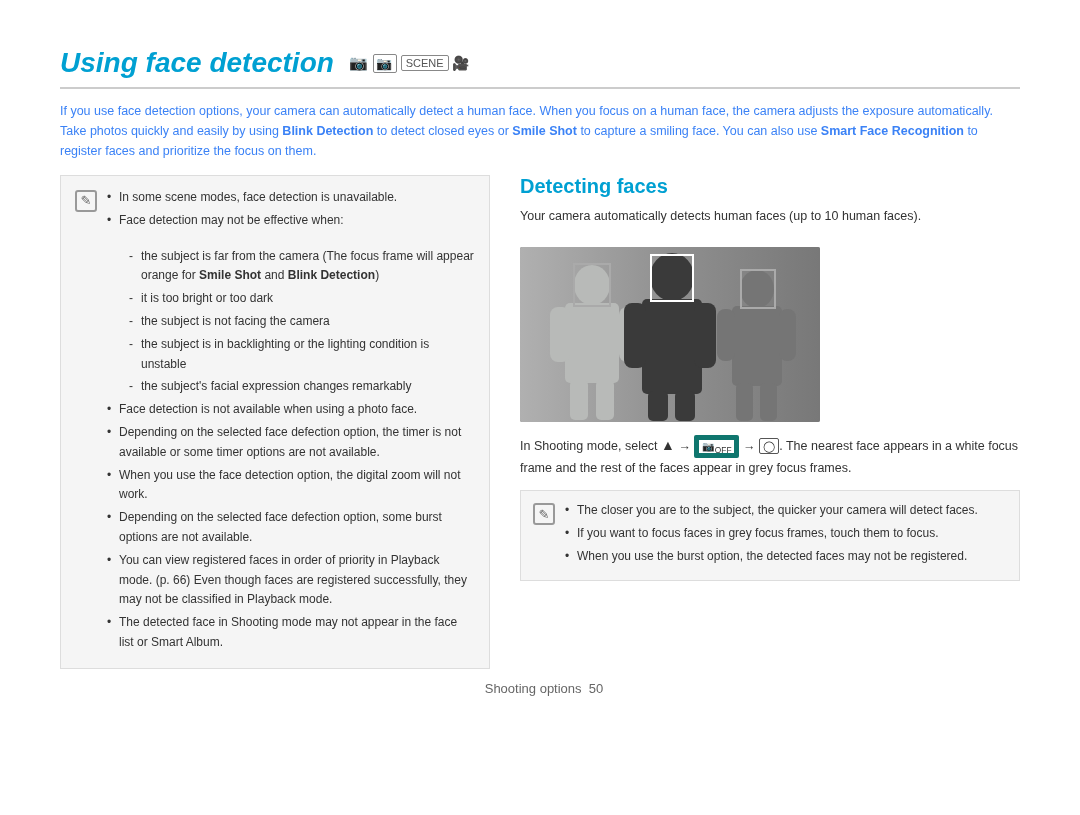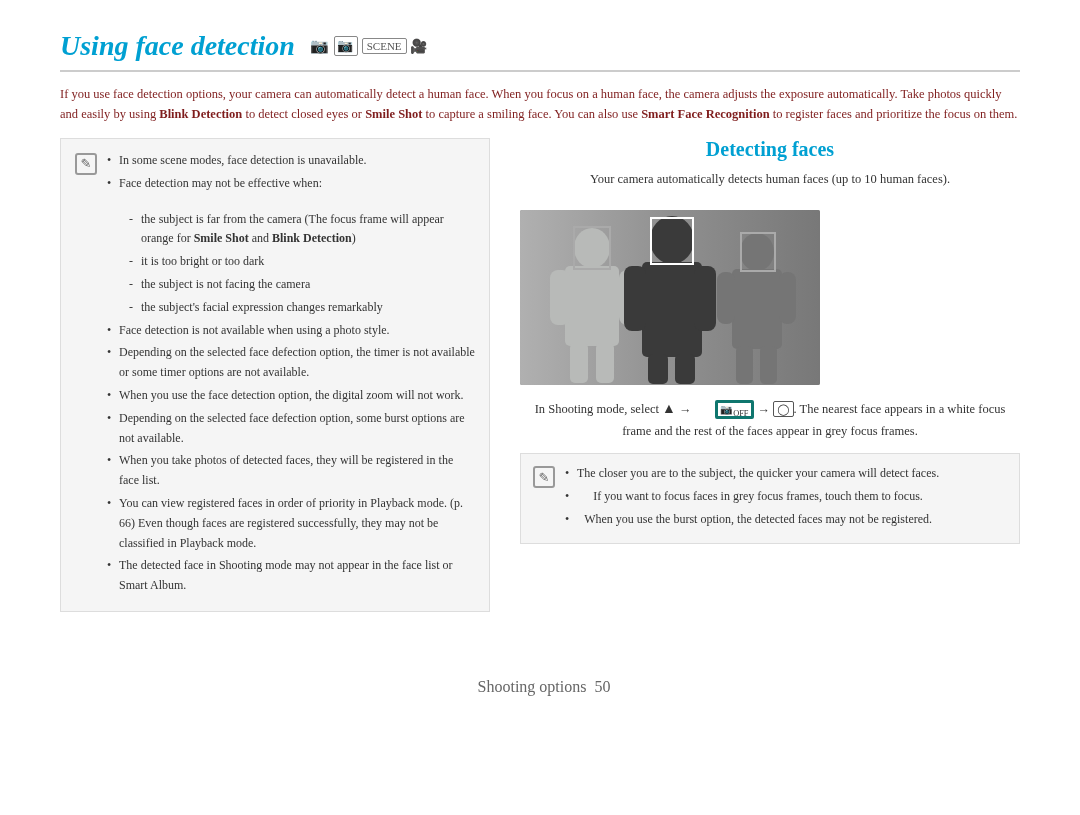--- a/index.html
+++ b/index.html
@@ -8,23 +8,22 @@
       height: 815px;
       background: #ffffff;
       font-family: Arial, sans-serif;
       font-size: 13px;
       color: #333;
       overflow: hidden;
     }
     .page {
       width: 1080px;
       height: 716px;
-      padding: 30px 60px 20px 60px;
-      position: relative;
-      font-family: Liberation Serif, serif;
+      padding: 47px 60px 20px 60px;
+      position: relative;
     }
     .header-title {
       display: flex;
       align-items: center;
       gap: 8px;
       border-bottom: 2px solid #ccc;
       padding-bottom: 8px;
       margin-bottom: 12px;
     }
     .header-title h1 {
@@ -35,37 +34,36 @@
     }
     .header-icons {
       display: flex;
       align-items: center;
       gap: 4px;
       margin-left: 8px;
     }
     .intro-text {
       font-size: 12.5px;
       line-height: 1.6;
-      color: #7f1d1d;
+      color: #3b82f6;
       margin-bottom: 14px;
     }
     .intro-text b {
       font-weight: bold;
     }
     .two-column {
       display: flex;
       gap: 30px;
       width: 100%;
     }
     .left-col {
       flex: 0 0 430px;
     }
     .right-col {
       flex: 1;
-      text-align: center;
     }
     .note-box {
       background: #f5f5f5;
       border: 1px solid #ddd;
       padding: 12px 14px;
       font-size: 12px;
       line-height: 1.65;
       color: #333;
     }
     .note-box-inner {
@@ -163,21 +161,21 @@
       content: '•';
       position: absolute;
       left: 2px;
     }
     .footer {
       position: absolute;
       bottom: 20px;
       left: 8px;
       right: 0;
       text-align: center;
-      font-size: 16px;
+      font-size: 13px;
       color: #666;
     }
   </style>
 </head>
 <body>
 
 <div class="page">
 
   <div class="header-title">
     <h1>Using face detection</h1>
@@ -202,28 +200,28 @@
         <div class="note-box-inner">
           <div class="note-icon">✎</div>
           <div class="note-content">
             <ul>
               <li>In some scene modes, face detection is unavailable.</li>
               <li>Face detection may not be effective when:
                 <ul style="margin-top:16px;">
                   <li class="dash">the subject is far from the camera (The focus frame will appear orange for <b>Smile Shot</b> and <b>Blink Detection</b>)</li>
                   <li class="dash">it is too bright or too dark</li>
                   <li class="dash">the subject is not facing the camera</li>
+                  <li class="dash">the subject is in backlighting or the lighting condition is unstable</li>
                   <li class="dash">the subject's facial expression changes remarkably</li>
                 </ul>
               </li>
-              <li>Face detection is not available when using a photo style.</li>
+              <li>Face detection is not available when using a photo face.</li>
               <li>Depending on the selected face defection option, the timer is not available or some timer options are not available.</li>
               <li>When you use the face detection option, the digital zoom will not work.</li>
               <li>Depending on the selected face defection option, some burst options are not available.</li>
-              <li>When you take photos of detected faces, they will be registered in the face list.</li>
               <li>You can view registered faces in order of priority in Playback mode. (p. 66) Even though faces are registered successfully, they may not be classified in Playback mode.</li>
               <li>The detected face in Shooting mode may not appear in the face list or Smart Album.</li>
             </ul>
           </div>
         </div>
       </div>
     </div>
 
     <div class="right-col">
       <div class="detecting-title">Detecting faces</div>
@@ -265,21 +263,21 @@
           <rect x="131" y="8" width="42" height="46" rx="0" fill="none" stroke="white" stroke-width="2"></rect>
 
           <rect x="221" y="23" width="34" height="38" rx="0" fill="none" stroke="#aaa" stroke-width="2"></rect>
 
           <rect x="54" y="17" width="36" height="42" rx="0" fill="none" stroke="#aaa" stroke-width="2"></rect>
         </svg>
       </div>
 
       <p class="shooting-note">
         In Shooting mode, select <span style="font-size:14px;">▲</span> → 
-        <span style="border:3px solid #0f766e; padding:1px 3px; font-size:10px; border-radius:2px;margin-left:20px;">📷<sub>OFF</sub></span> → 
+        <span style="border:5px solid #0f766e; padding:1px 3px; font-size:10px; border-radius:2px;">📷<sub>OFF</sub></span> → 
         <span style="border:1px solid #555; padding:1px 3px; font-size:11px; border-radius:2px;">◯</span>. The nearest face appears in a white focus frame and the rest of the faces appear in grey focus frames.
       </p>
 
       <div class="bottom-note-box">
         <div class="bottom-note-inner">
           <div class="note-icon">✎</div>
           <div class="bottom-note-content">
             <ul>
               <li>The closer you are to the subject, the quicker your camera will detect faces.</li>
               <li>If you want to focus faces in grey focus frames, touch them to focus.</li>

